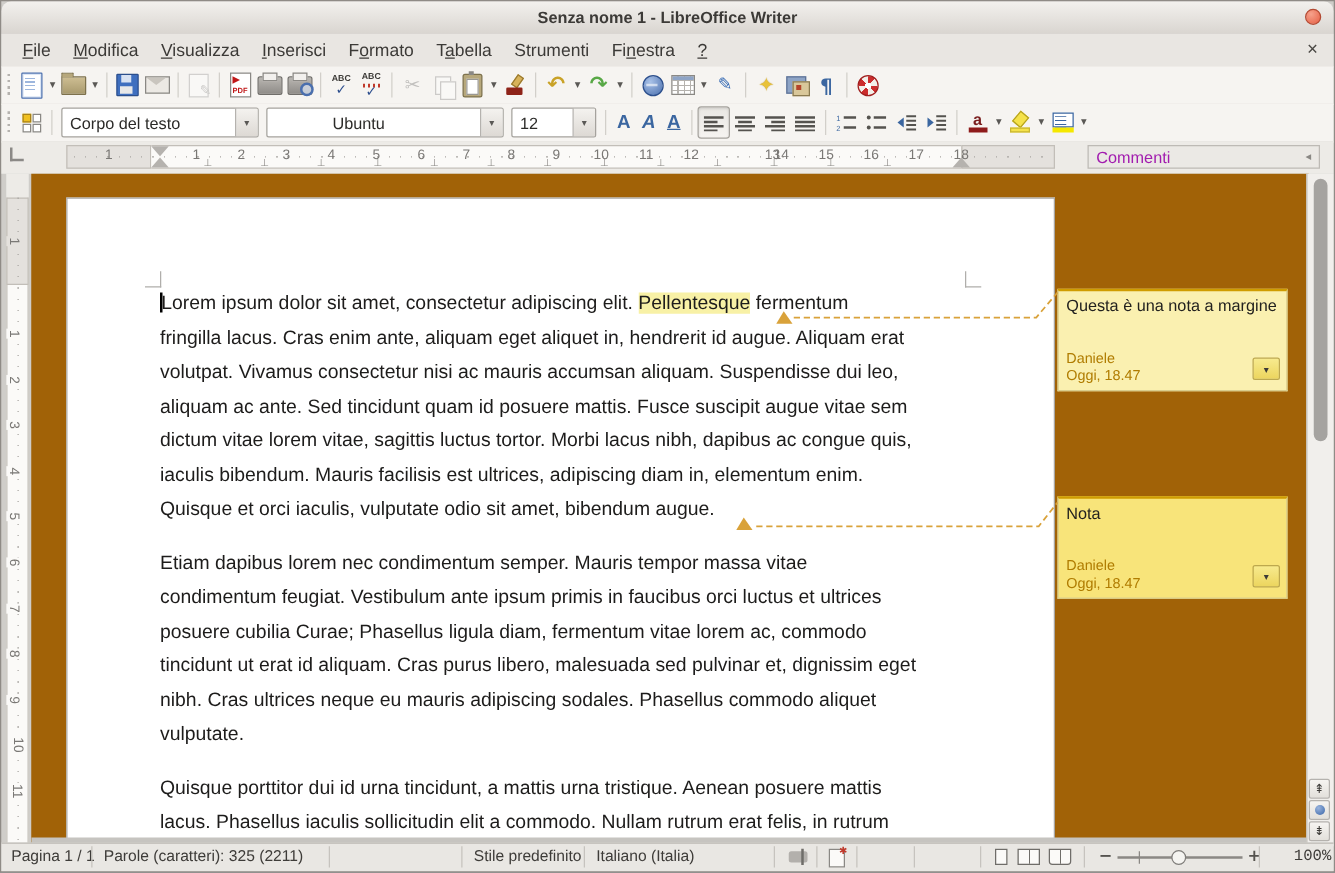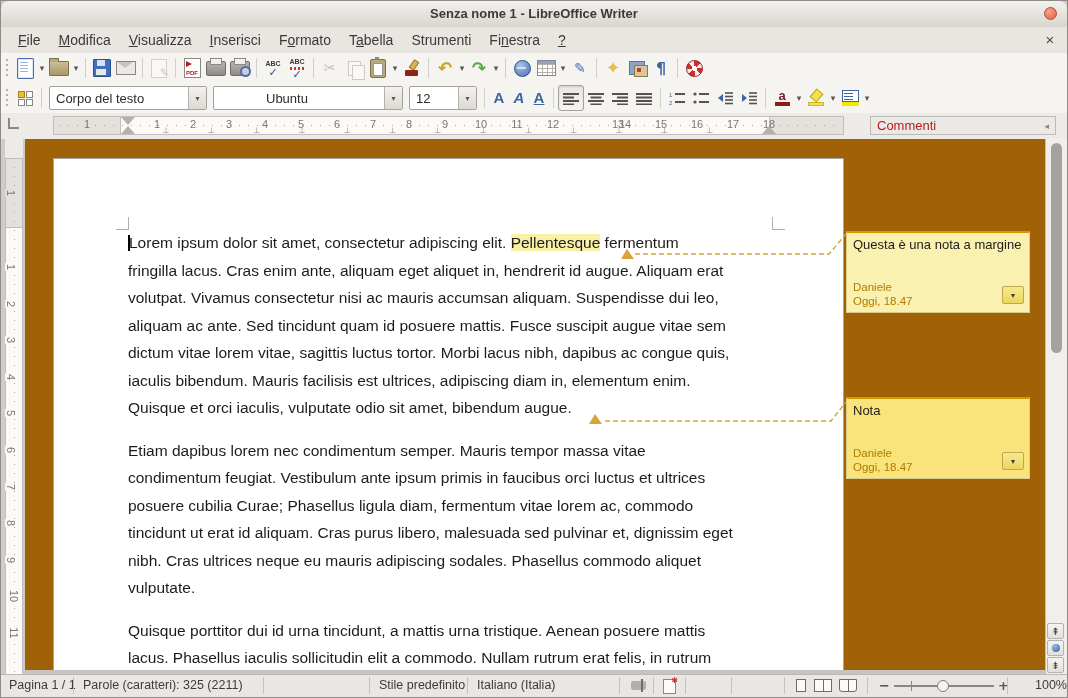--- a/index.html
+++ b/index.html
@@ -134,21 +134,21 @@
   .hr-active{background:#fbfaf8;border-top:1px solid #c2beb8;border-bottom:1px solid #c2beb8;box-sizing:border-box;}
   .hr-dots{position:absolute;top:9px;height:1px;
     background:repeating-linear-gradient(90deg,#a9a6a2 0 1px,transparent 1px 9px);}
   .rnum{position:absolute;top:2px;transform:translateX(-50%);font-size:11px;color:#7a7875;background:transparent;}
   .rtab{position:absolute;top:10px;transform:translateX(-50%);font-size:8px;color:#8a8884;}
   .indent-marker{position:absolute;width:0;height:0;}
   .im-top{border-left:7px solid transparent;border-right:7px solid transparent;border-top:8px solid #b5b2ae;}
   .im-bot{border-left:7px solid transparent;border-right:7px solid transparent;border-bottom:8px solid #b5b2ae;}
   .comments-btn{position:absolute;left:845px;top:0;width:186px;height:19px;background:#ebe9e5;
     border:1px solid #bdbab5;box-sizing:border-box;display:flex;align-items:center;padding:0 6px;}
-  .comments-btn .cb-label{flex:1;font-size:13px;color:#b91c1c;}
+  .comments-btn .cb-label{flex:1;font-size:13px;color:#a21caf;}
   .comments-btn .cb-arrow{font-size:9px;color:#8a8884;}
   
   .vruler{position:absolute;left:4px;top:138px;width:18px;height:538px;background:#edebe7;}
   .vr-active{position:absolute;left:0;top:19px;width:18px;height:519px;background:#fbfaf8;
     border-left:1px solid #c2beb8;border-right:1px solid #c2beb8;box-sizing:border-box;}
   .vr-margin{position:absolute;left:0;top:19px;width:18px;height:70px;background:#e4e1dd;border:1px solid #c2beb8;box-sizing:border-box;}
   .vr-dots{position:absolute;left:9px;width:1px;top:19px;height:519px;
     background:repeating-linear-gradient(180deg,#a9a6a2 0 1px,transparent 1px 9px);}
   .vnum{position:absolute;left:2px;transform:rotate(90deg);font-size:11px;color:#7a7875;background:#fbfaf8;padding:0 1px;}
   .vnum.margin{background:#e4e1dd;}
@@ -624,16 +624,16 @@
     <span class="lay-icon" style="left:795px;"></span>
     <span class="lay-icon lay-two" style="left:813px;"></span>
     <span class="lay-icon lay-book" style="left:838px;"></span>
     <span class="sb-sep" style="left:866px;"></span>
     <span class="zoom-minus glyph" style="left:878px;">−</span>
     <span class="zoom-track" style="left:893px;width:100px;"></span>
     <span class="zoom-tick" style="left:910px;"></span>
     <span class="zoom-knob" style="left:936px;"></span>
     <span class="zoom-plus glyph" style="left:997px;">+</span>
     <span class="sb-sep" style="left:1006px;"></span>
-    <span class="sb-item" style="left:1034px;">100%</span>
+    <span class="sb-item" style="left:1034px;font-family:Liberation Mono, monospace;">100%</span>
   </div>
 
 </div>
 
 </body></html>

